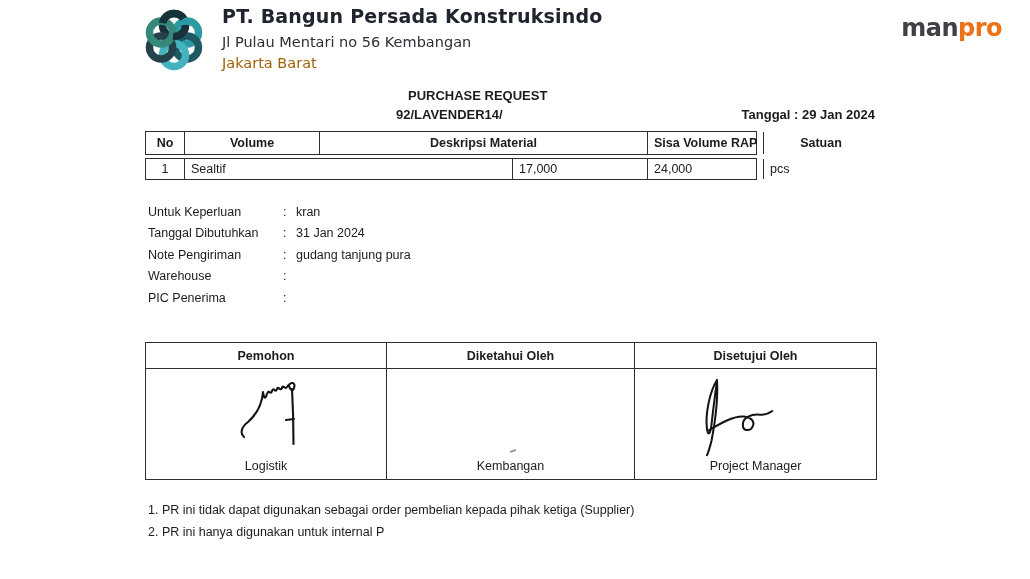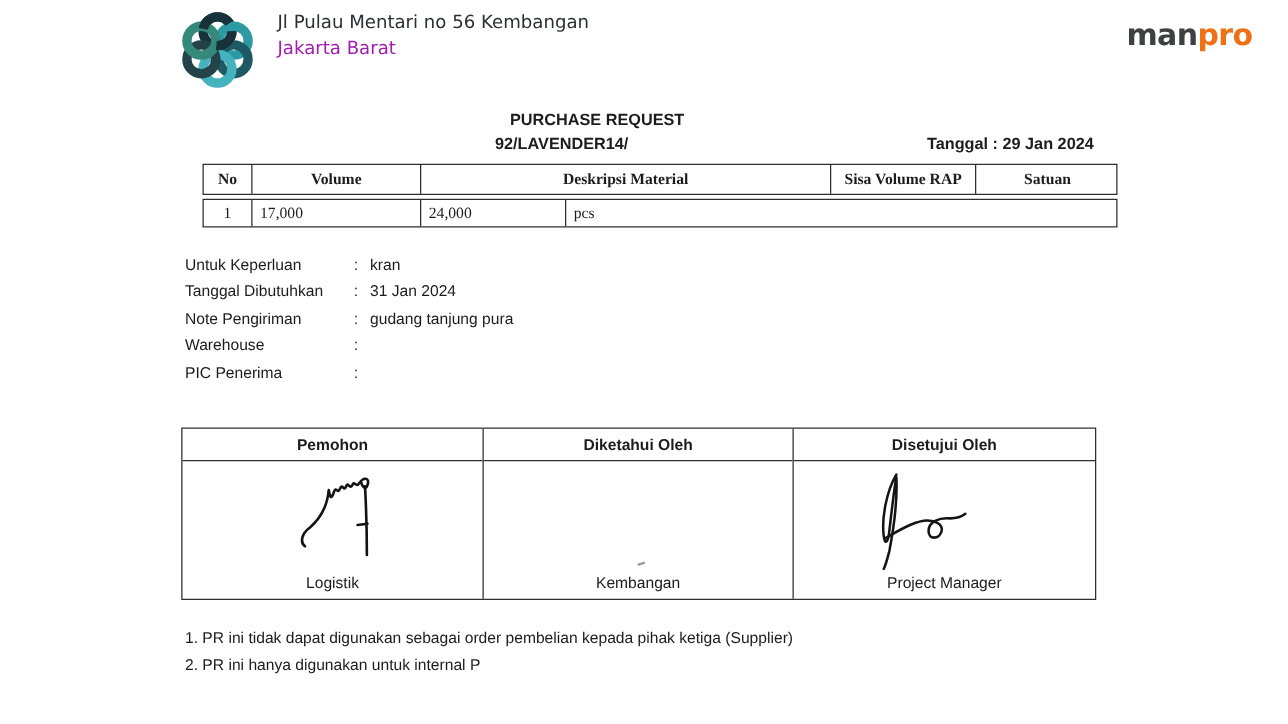--- a/index.html
+++ b/index.html
@@ -6,33 +6,33 @@
   body{width:1030px;height:579px;position:relative;overflow:hidden;
        font-family:"Liberation Sans", sans-serif;color:#1c1c1c;
        -webkit-font-smoothing:antialiased;}
   .page{position:absolute;inset:0;background:#fff;}
 
   
   .logo{position:absolute;left:139px;top:6px;width:70px;height:68px;}
   .company{position:absolute;left:222px;top:4px;font-family:"DejaVu Sans", sans-serif;}
   .company-name{font-size:19px;font-weight:600;color:#20242e;letter-spacing:.2px;line-height:24px;}
   .company-addr{font-size:14.5px;color:#2c2f36;line-height:21px;margin-top:4px;}
-  .company-addr2{font-size:14.5px;color:#a21caf;line-height:21px;}
+  .company-addr2{font-size:14.5px;color:#a16207;line-height:21px;}
   .brand{position:absolute;right:28px;top:14px;font-size:24px;font-weight:800;
          letter-spacing:-0.5px;font-family:"DejaVu Sans", sans-serif;}
   .brand .b1{color:#3f4043;}
   .brand .b2{color:#ee7116;}
 
   
   .doc-title{position:absolute;left:408px;top:88px;font-size:13px;font-weight:bold;}
   .doc-number{position:absolute;left:396px;top:107px;font-size:13px;font-weight:bold;}
   .doc-date{position:absolute;right:155px;top:107px;font-size:13px;font-weight:bold;}
 
   
-  .mtable{position:absolute;left:162px;top:131px;width:732px;font-family:Liberation Serif, serif;}
+  .mtable{position:absolute;left:145px;top:131px;width:612px;}
   .mrow{display:flex;border:1.6px solid #2e2e2e;box-sizing:border-box;background:#fff;}
   .mrow + .mrow{margin-top:3px;}
   .mcell{box-sizing:border-box;border-left:1.4px solid #2e2e2e;padding:3px 6px;
          font-size:12.5px;overflow:hidden;white-space:nowrap;}
   .mcell:first-child{border-left:none;}
   .mhead .mcell{font-weight:bold;text-align:center;padding-top:4px;padding-bottom:4px;}
   .c-no{width:38px;flex:none;}
   .c-desk{width:328px;flex:none;}
   .c-vol{width:135px;flex:none;}
   .c-sisa{width:116px;flex:none;}
@@ -78,20 +78,21 @@
       <circle cx="69" cy="39" r="17" stroke="#2d99a3"></circle>
       <circle cx="69" cy="61" r="17" stroke="#1d5a63"></circle>
       <circle cx="50" cy="72" r="17" stroke="#45b3bd"></circle>
       <circle cx="31" cy="61" r="17" stroke="#24424a"></circle>
       <circle cx="31" cy="39" r="17" stroke="#35897b"></circle>
       <circle cx="50" cy="28" r="17" stroke="#17323b" stroke-dasharray="40 28" stroke-dashoffset="12"></circle>
     </g>
   </svg>
 
   <div class="company">
+    <div class="company-name">PT. Bangun Persada Konstruksindo</div>
     <div class="company-addr">Jl Pulau Mentari no 56 Kembangan</div>
     <div class="company-addr2">Jakarta Barat</div>
   </div>
 
   <div class="brand">
     <span class="b1">man</span><span class="b2">pro</span>
   </div>
 
   <div class="doc-title">PURCHASE REQUEST</div>
   <div class="doc-number">92/LAVENDER14/</div>
@@ -100,20 +101,21 @@
   <div class="mtable">
     <div class="mrow mhead">
       <div class="mcell c-no">No</div>
       <div class="mcell c-vol">Volume</div>
       <div class="mcell c-desk">Deskripsi Material</div>
       <div class="mcell c-sisa">Sisa Volume RAP</div>
       <div class="mcell c-sat">Satuan</div>
     </div>
     <div class="mrow mbody">
       <div class="mcell c-no">1</div>
+      <div class="mcell c-desk">Sealtif</div>
       <div class="mcell c-vol">17,000</div>
       <div class="mcell c-sisa">24,000</div>
       <div class="mcell c-sat">pcs</div>
     </div>
   </div>
 
   <div class="details">
     <div class="drow">
       <span class="dlabel">Untuk Keperluan</span>
       <span class="dsep">:</span>

